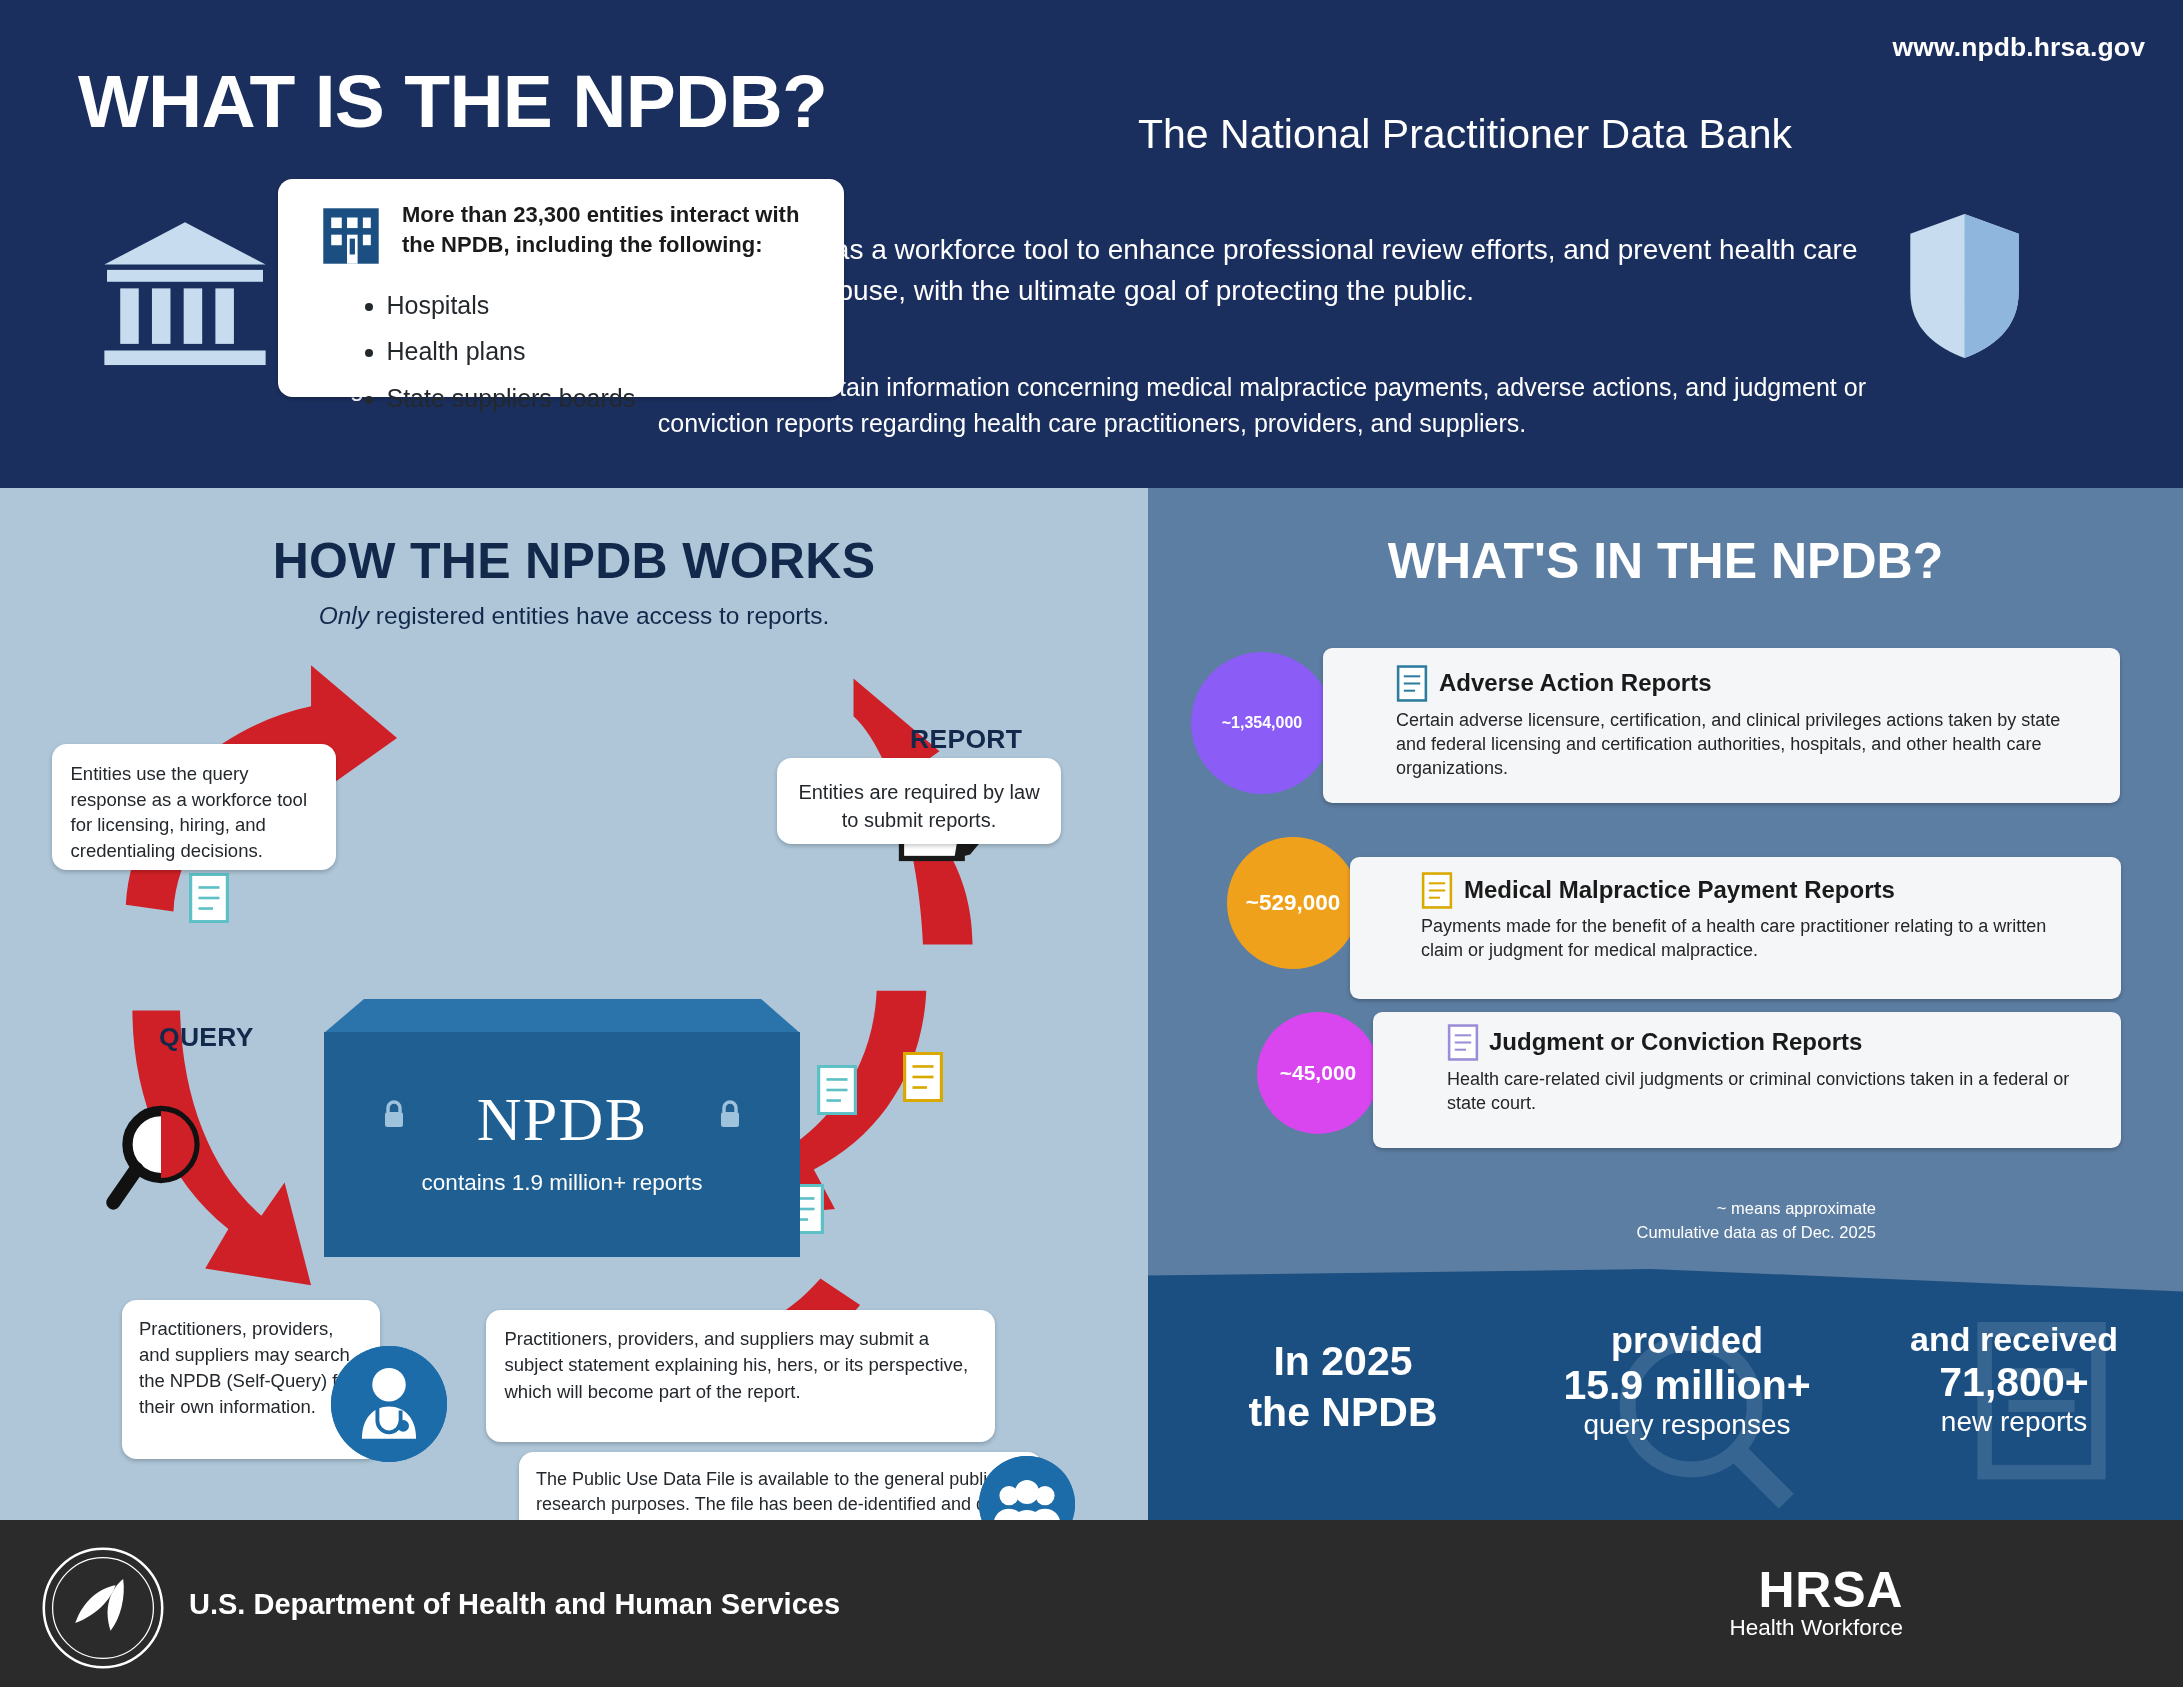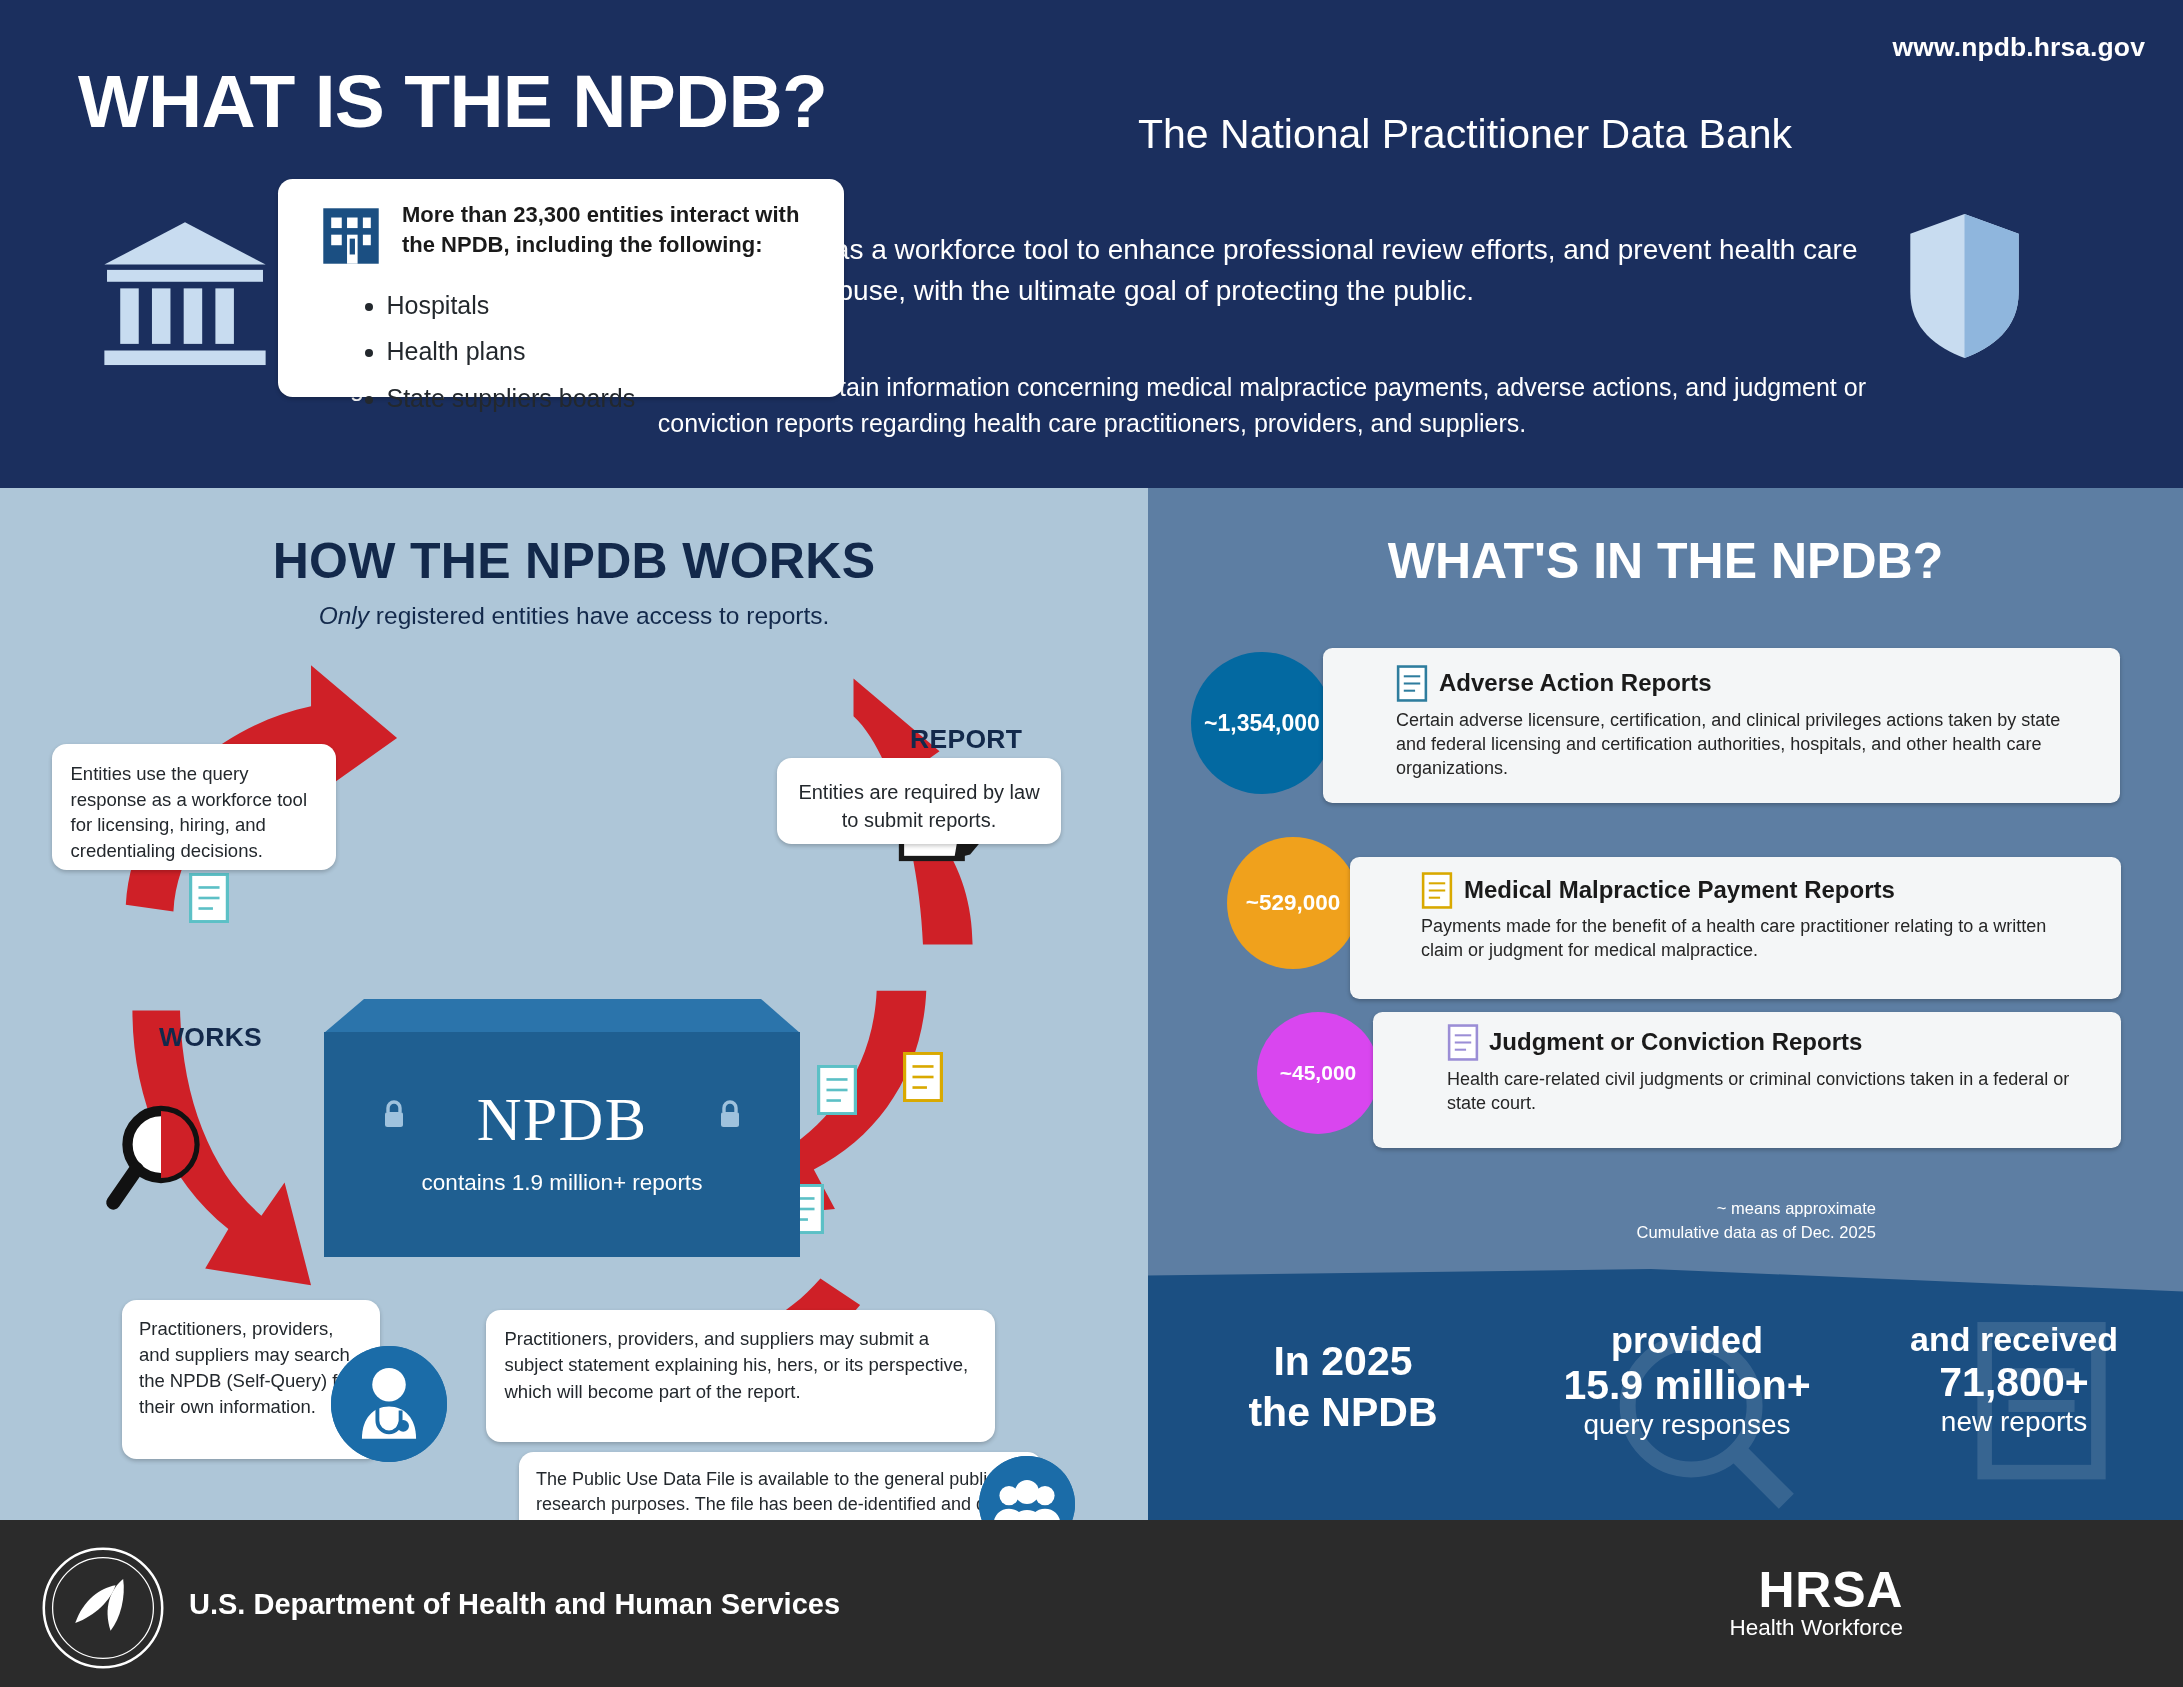--- a/index.html
+++ b/index.html
@@ -141,21 +141,21 @@
   }
   .sc1{left:1323px;top:648px;width:797px;height:155px;}
   .sc2{left:1350px;top:857px;width:771px;height:142px;}
   .sc3{left:1373px;top:1012px;width:748px;height:136px;}
   .stat-title{font-size:24px;font-weight:bold;color:#1a1a1a;}
   .stat-desc{font-size:18px;line-height:1.33;color:#262626;}
   .bubble{
     position:absolute;border-radius:50%;display:flex;align-items:center;justify-content:center;
     color:#ffffff;font-weight:bold;
   }
-  .b1{left:1191px;top:652px;width:142px;height:142px;background:#0369a1;font-size:23px;}
+  .b1{left:1191px;top:652px;width:142px;height:142px;background:#8b5cf6;font-size:16px;}
   .b2{left:1227px;top:837px;width:132px;height:132px;background:#f0a11c;font-size:22.5px;}
   .b3{left:1257px;top:1012px;width:122px;height:122px;background:#d946ef;font-size:21px;}
   .approx-note{
     position:absolute;right:73px;top:1197px;text-align:right;color:#ffffff;font-size:16.5px;line-height:1.45;
   }
 
   
   .band{
     position:absolute;left:1148px;top:1293px;width:1035px;height:227px;
     background:#1b4f82;
@@ -298,21 +298,21 @@
     <path d="M46 52 L66 28 L76 37 L56 61 L44 64 Z" fill="#1a1a1a"></path>
   </svg>
 
   <svg style="position:absolute;left:103px;top:1102px;width:116px;height:116px;" viewBox="0 0 90 90">
     <circle cx="45" cy="33" r="26" fill="#ffffff" stroke="#111111" stroke-width="8"></circle>
     <path d="M45 7 A26 26 0 0 1 45 59 Z" fill="#cf2027"></path>
     <line x1="26" y1="52" x2="8" y2="78" stroke="#111111" stroke-width="11" stroke-linecap="round"></line>
   </svg>
 
   <div class="report-label">REPORT</div>
-  <div class="query-label">WORKS</div>
+  <div class="query-label">QUERY</div>
 
   <div class="card entities-card">
     <svg class="hosp-icon" viewBox="0 0 50 50">
       <rect x="4" y="4" width="42" height="42" fill="#1b4f82"></rect>
       <rect x="10" y="11" width="8" height="8" fill="#ffffff"></rect>
       <rect x="22" y="11" width="8" height="8" fill="#ffffff"></rect>
       <rect x="34" y="11" width="6" height="8" fill="#ffffff"></rect>
       <rect x="10" y="24" width="8" height="8" fill="#ffffff"></rect>
       <rect x="34" y="24" width="6" height="8" fill="#ffffff"></rect>
       <rect x="22" y="24" width="8" height="22" fill="#ffffff"></rect>

